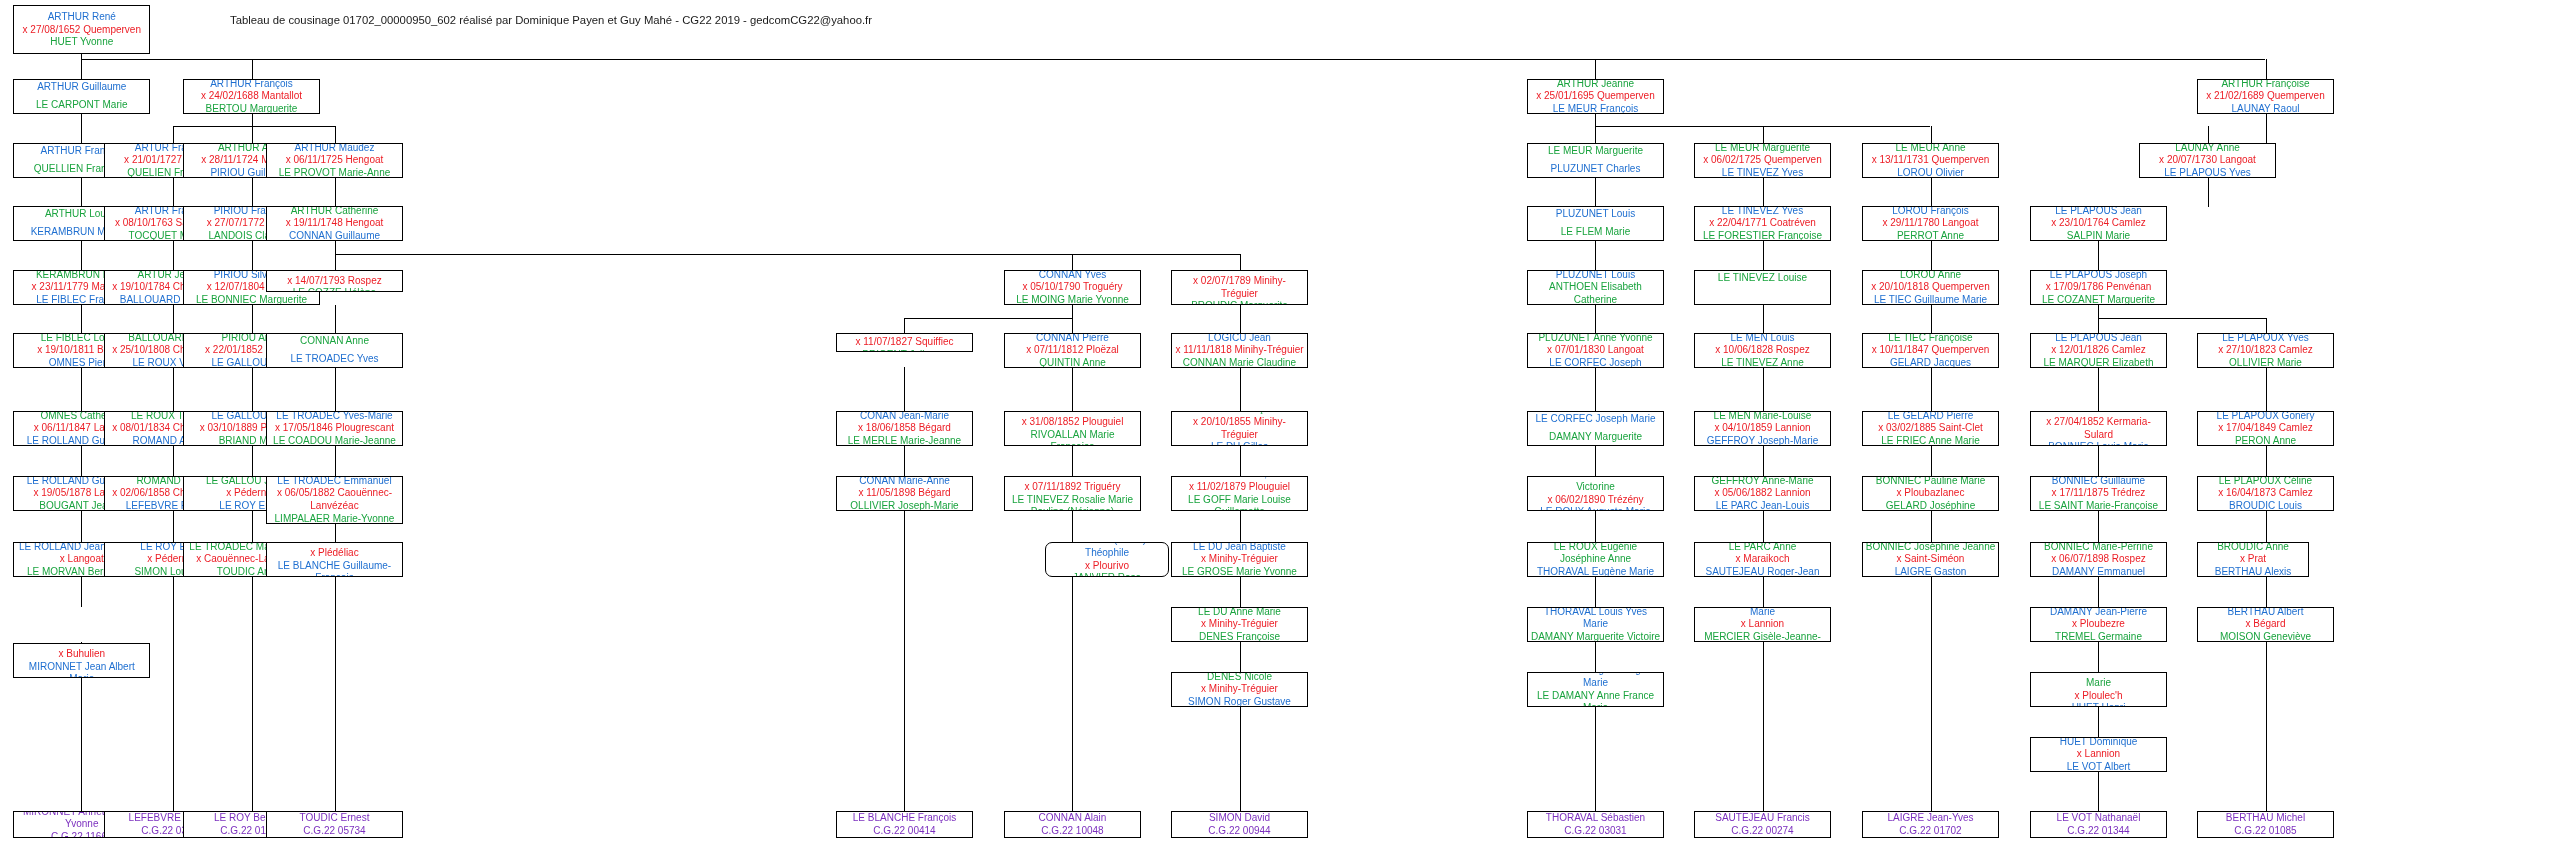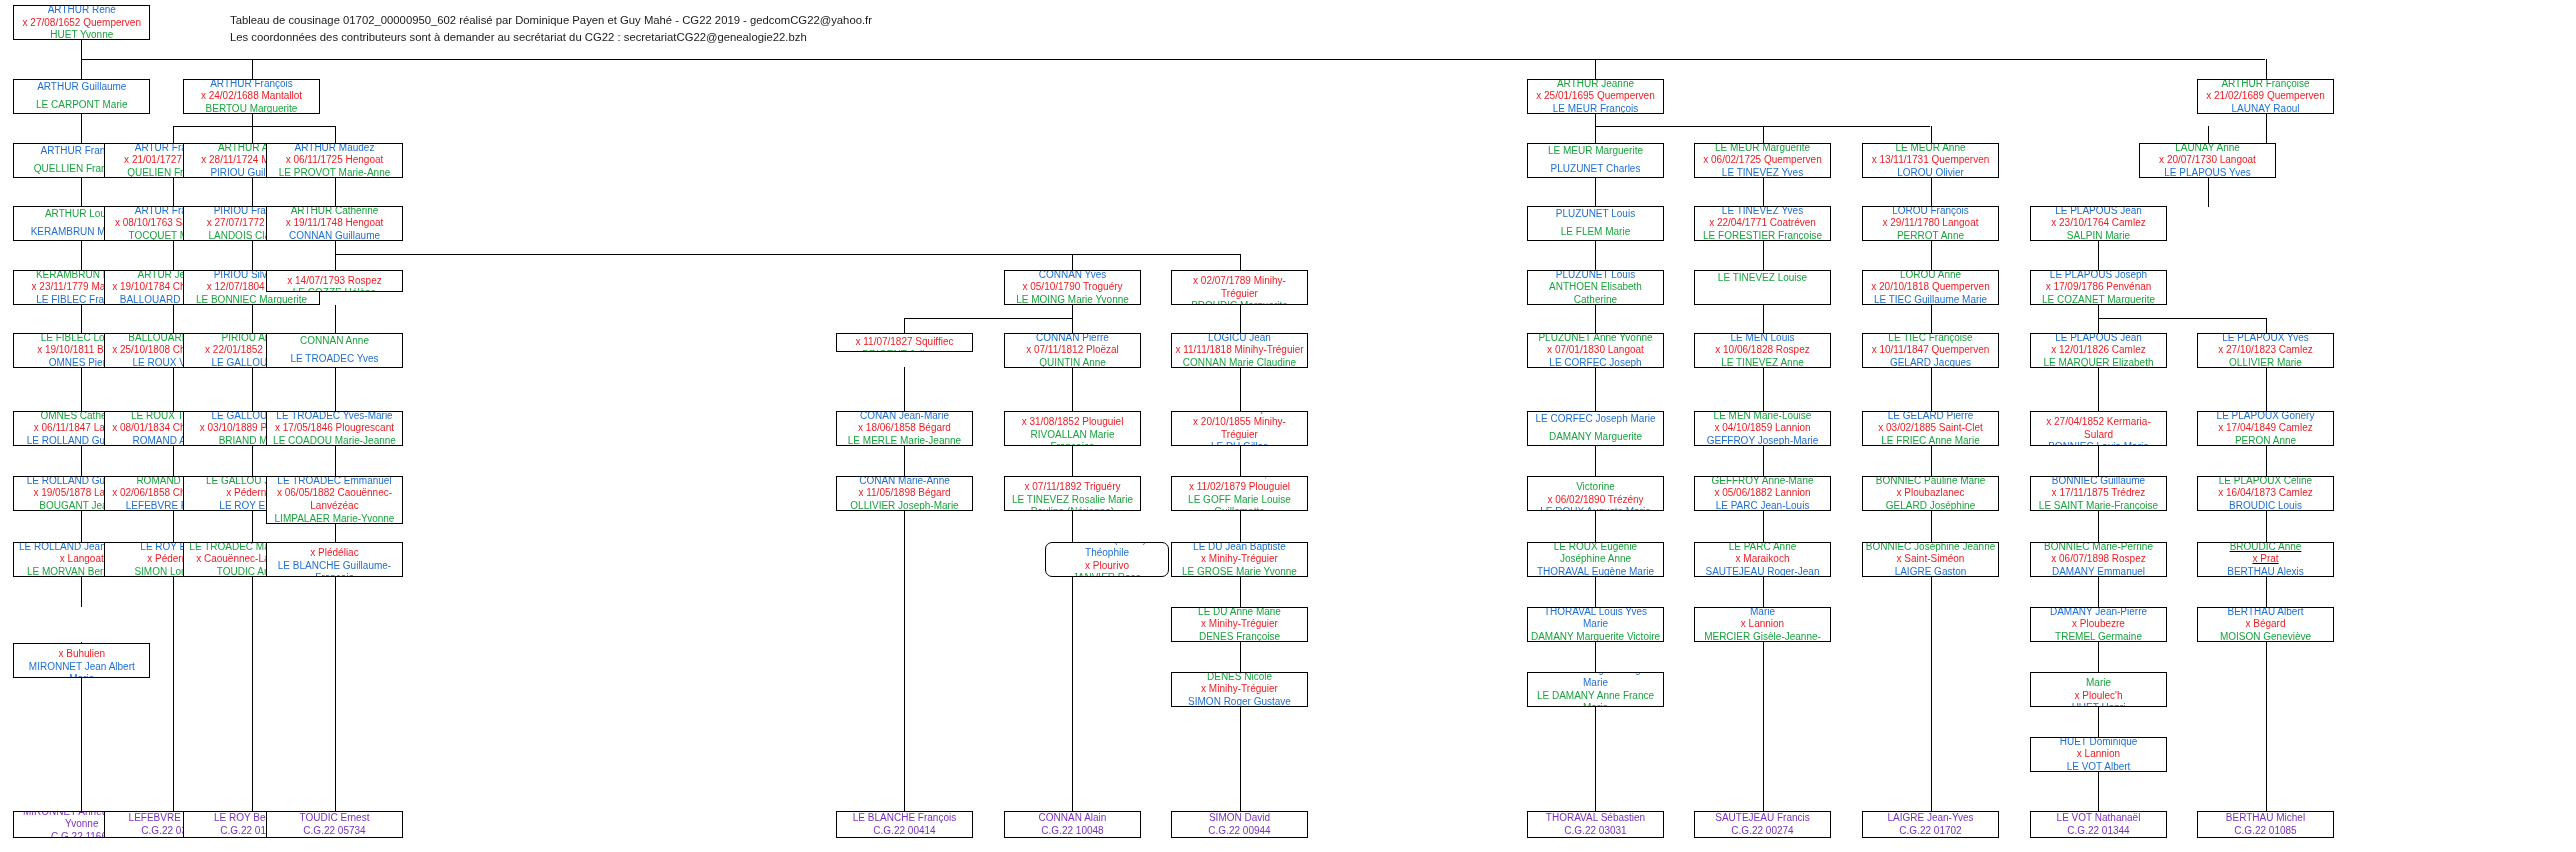--- a/index.html
+++ b/index.html
@@ -53,21 +53,20 @@
   .c{color:#7b2fbe;}      
   .blank{height:12.6px;}
 </style>
 </head>
 <body>
 
 <div id="root">
 
   <div class="header">
     <div>Tableau de cousinage 01702_00000950_602 réalisé par Dominique Payen et Guy Mahé - CG22 2019 - gedcomCG22@yahoo.fr</div>
-    <div>Les coordonnées des contributeurs sont à demander au secrétariat du CG22 :  secretariatCG22@genealogie22.bzh</div>
   </div>
 
   <div id="lines-layer">
       <div class="ln v" style="left: 81px; top: 40px; height: 39px;"></div>
       <div class="ln h" style="left: 81px; top: 59px; width: 1519px;"></div>
       <div class="ln h" style="left: 1600px; top: 59px; width: 665px;"></div>
       <div class="ln v" style="left: 81px; top: 59px; height: 20px;"></div>
       <div class="ln v" style="left: 252px; top: 59px; height: 20px;"></div>
       <div class="ln v" style="left: 1595px; top: 59px; height: 20px;"></div>
       <div class="ln v" style="left: 2266px; top: 59px; height: 20px;"></div>
@@ -172,21 +171,21 @@
       <div class="ln v" style="left: 1595px; top: 642px; height: 31px;"></div>
       <div class="ln v" style="left: 1763px; top: 642px; height: 170px;"></div>
       <div class="ln v" style="left: 2098px; top: 642px; height: 31px;"></div>
       <div class="ln v" style="left: 2266px; top: 642px; height: 170px;"></div>
       <div class="ln v" style="left: 1240px; top: 707px; height: 104px;"></div>
       <div class="ln v" style="left: 1595px; top: 707px; height: 104px;"></div>
       <div class="ln v" style="left: 2098px; top: 707px; height: 31px;"></div>
       <div class="ln v" style="left: 2098px; top: 772px; height: 39px;"></div>
     </div>
   <div id="boxes-layer">
-      <div class="box" style="left: 13.3px; top: 5.3px; width: 137px; height: 35px;">
+      <div class="box" style="left: 13.3px; top: 5.3px; width: 137px; height: 49px;">
         <div class="m">ARTHUR René</div>
         <div class="d">x 27/08/1652 Quemperven</div>
         <div class="f">HUET Yvonne</div>
       </div>
       <div class="box" style="left: 13.3px; top: 79px; width: 137px; height: 35px;">
         <div class="m">ARTHUR Guillaume</div>
         <div class="blank"></div>
         <div class="f">LE CARPONT Marie</div>
       </div>
       <div class="box" style="left: 183px; top: 79px; width: 137px; height: 35px;">
@@ -557,21 +556,21 @@
       <div class="box" style="left: 1862px; top: 542px; width: 137px; height: 35px;">
         <div class="f">BONNIEC Joséphine Jeanne</div>
         <div class="d">x          Saint-Siméon</div>
         <div class="m">LAIGRE Gaston</div>
       </div>
       <div class="box" style="left: 2030px; top: 542px; width: 137px; height: 35px;">
         <div class="f">BONNIEC Marie-Perrine</div>
         <div class="d">x 06/07/1898 Rospez</div>
         <div class="m">DAMANY Emmanuel</div>
       </div>
-      <div class="box" style="left: 2197px; top: 542px; width: 137px; height: 35px; text-decoration: underline;">
+      <div class="box" style="left: 2197px; top: 542px; width: 112px; height: 35px;">
         <div class="f">BROUDIC Anne</div>
         <div class="d">x          Prat</div>
         <div class="m">BERTHAU Alexis</div>
       </div>
       <div class="box" style="left: 13.3px; top: 607px; width: 137px; height: 35px; margin-top: 36px;">
         <div class="f">LE ROLLAND Yvonne Marie</div>
         <div class="d">x          Buhulien</div>
         <div class="m">MIRONNET Jean Albert Marie</div>
       </div>
       <div class="box" style="left: 1171px; top: 607px; width: 137px; height: 35px;">

